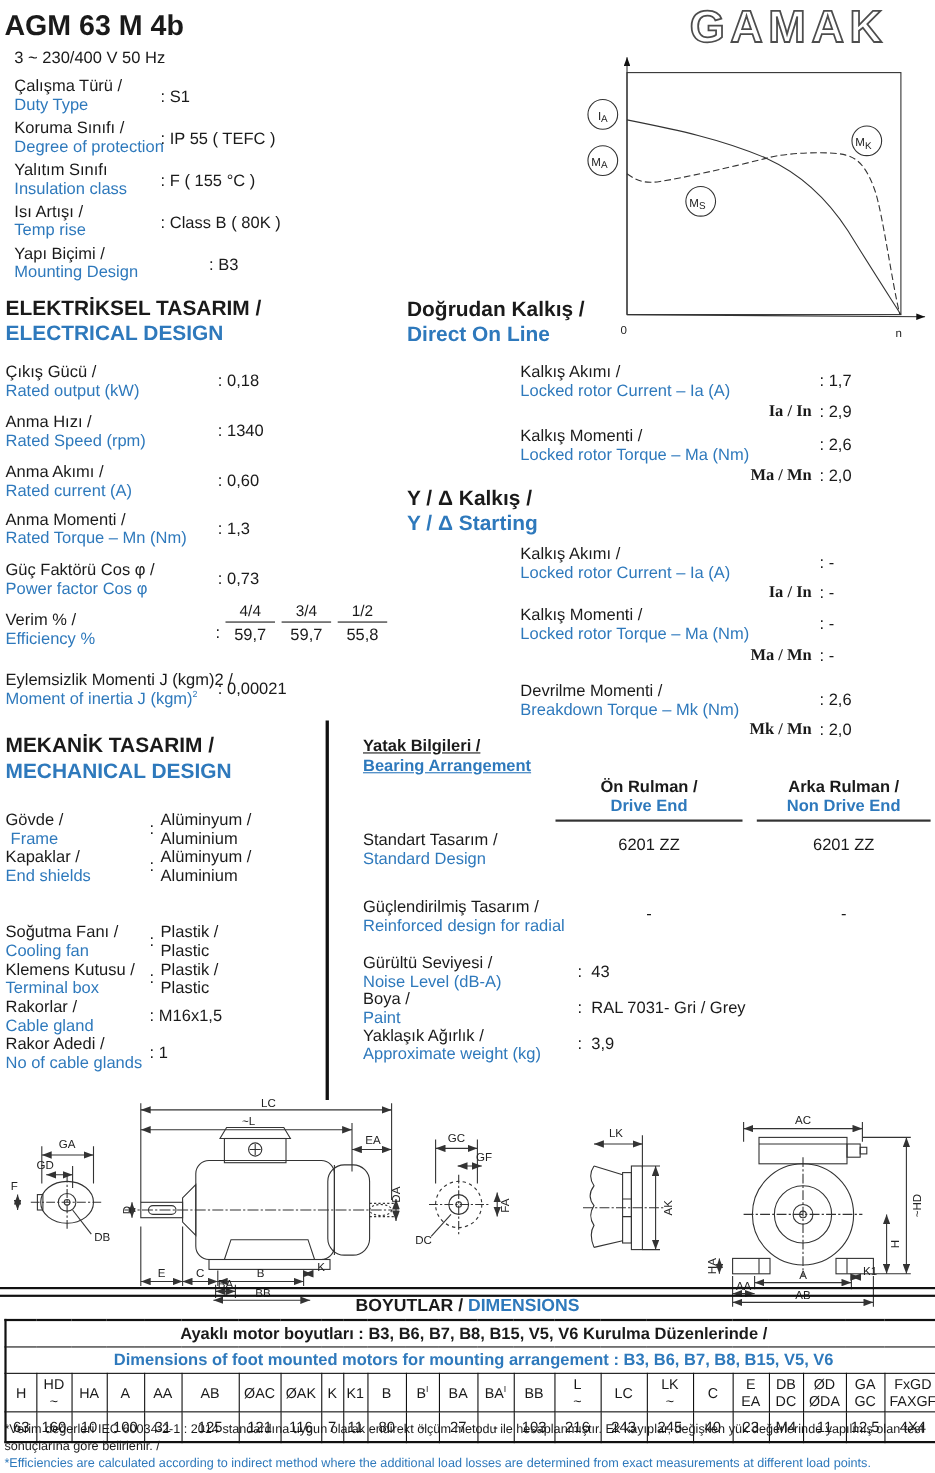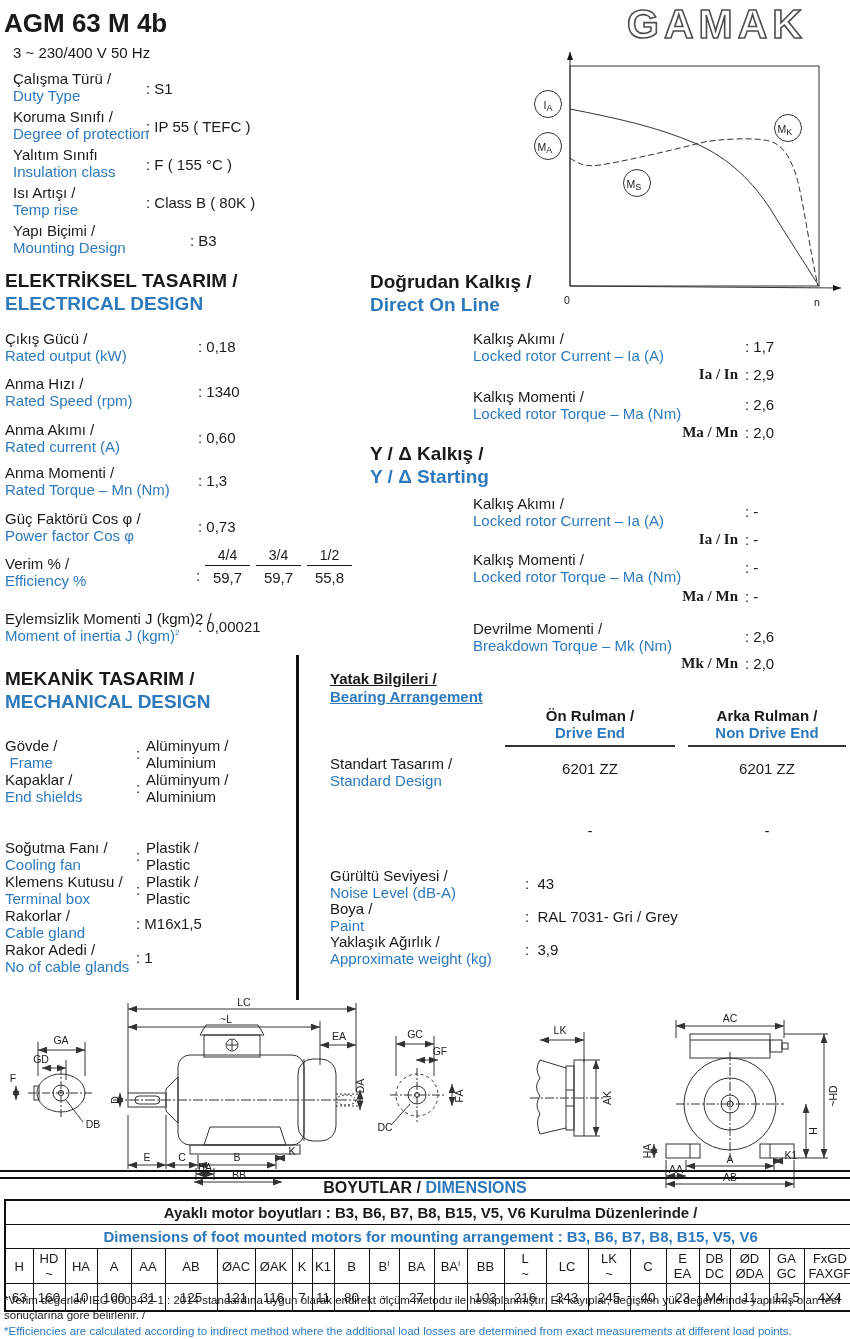--- a/index.html
+++ b/index.html
@@ -263,20 +263,24 @@
       <div class="h3 en">Non Drive End</div>
   </div>
 
   <div class="abs" style="left:330px;top:755px;">
       <div class="lbl tr">Standart Tasarım /</div>
       <div class="lbl en">Standard Design</div>
     </div>
   <div class="abs val ctr" style="left:505px;top:760px;width:170px;">6201 ZZ</div>
   <div class="abs val ctr" style="left:688px;top:760px;width:158px;">6201 ZZ</div>
 
+  <div class="abs" style="left:330px;top:816px;">
+      <div class="lbl tr">Güçlendirilmiş Tasarım /</div>
+      <div class="lbl en">Reinforced design for radial</div>
+    </div>
   <div class="abs val ctr" style="left:505px;top:822px;width:170px;">-</div>
   <div class="abs val ctr" style="left:688px;top:822px;width:158px;">-</div>
 
   <div class="abs" style="left:330px;top:867px;">
       <div class="lbl tr">Gürültü Seviyesi /</div>
       <div class="lbl en">Noise Level (dB-A)</div>
     </div>
   <div class="abs val" style="left:525px;top:875px;"><span>:</span>&nbsp;&nbsp;<span>43</span></div>
   <div class="abs" style="left:330px;top:900px;">
       <div class="lbl tr">Boya /</div>

